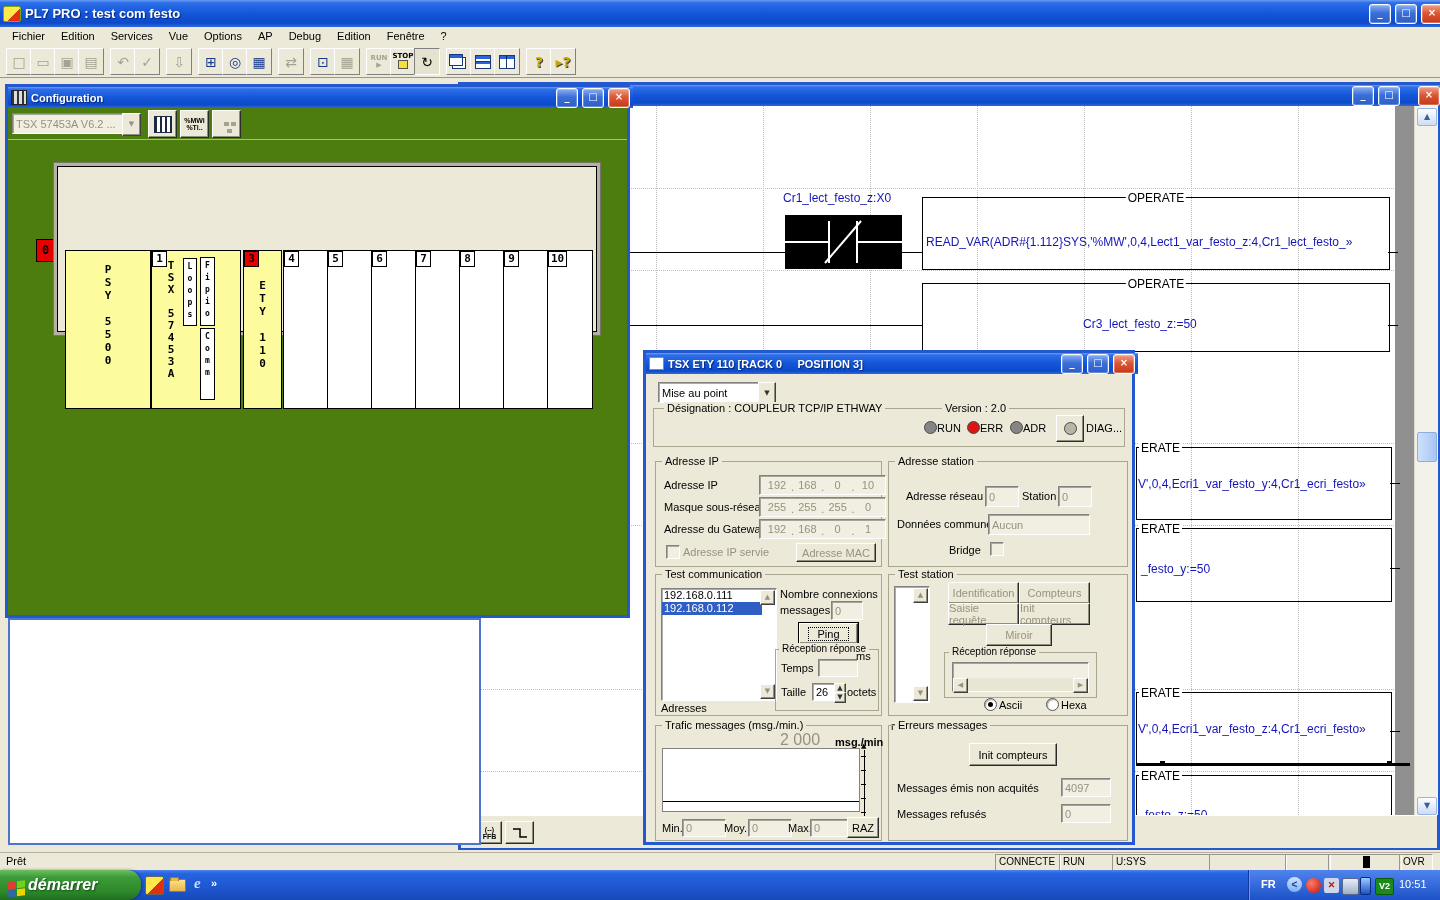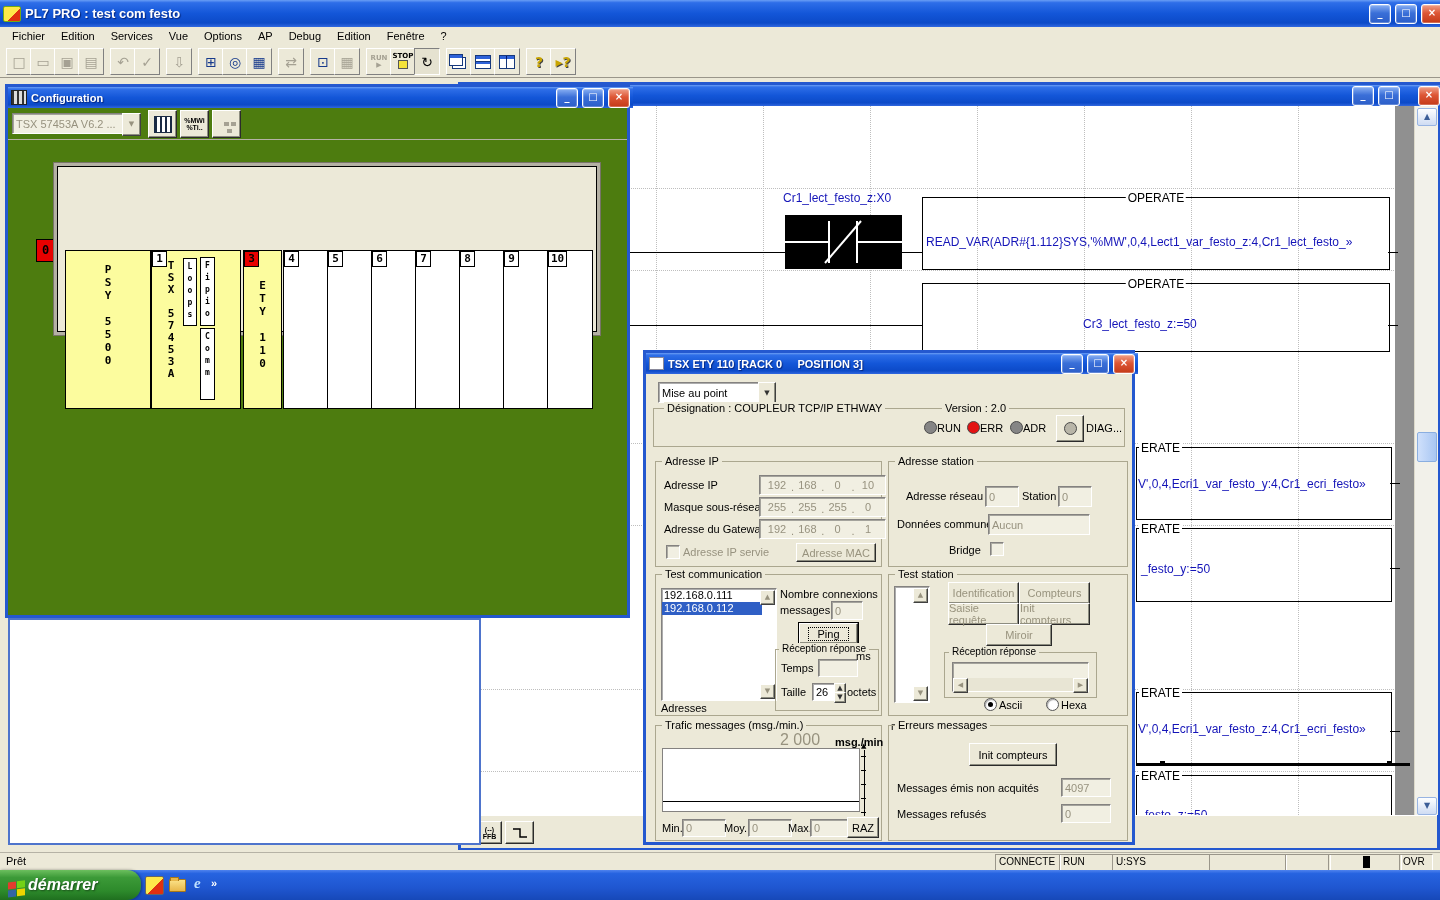--- a/index.html
+++ b/index.html
@@ -580,20 +580,30 @@
   <div class="abs" style="left:0;top:870px;width:1440px;height:30px;background:linear-gradient(180deg,#4f83ee 0%,#2663e0 12%,#1f56d0 60%,#1648b8 100%);z-index:7">
     <div class="abs" style="left:0;top:0;width:133px;height:30px;border-radius:0 14px 14px 0;background:linear-gradient(180deg,#6cbf5e 0%,#3c9a38 25%,#2d8a2b 70%,#1f6f1f 100%);display:flex;align-items:center;gap:6px;padding-left:8px;box-shadow:1px 0 3px rgba(0,0,0,.4)">
       <span style="width:8px;height:7px;background:#e33b2e;box-shadow:9px 0 #73d216,0 8px #3465a4,9px 8px #edd400;transform:skewY(-8deg);flex:none"></span>
       <span style="color:#fff;font-style:italic;font-weight:700;font-size:16px;text-shadow:1px 1px 2px #1a4a1a;padding-left:6px">démarrer</span>
     </div>
     <span class="trayic" style="left:145px;width:17px;height:17px;top:877px;position:absolute;background:linear-gradient(135deg,#ffe94a 55%,#e03010 55%);border:1px solid #666;top:6px"></span>
     <span class="fold" style="position:absolute;left:169px;top:9px"></span>
     <span style="position:absolute;left:194px;top:5px;color:#BFE0FF;font:italic 700 15px 'Liberation Serif',serif">e</span>
     <span style="position:absolute;left:211px;top:7px;color:#fff;font-weight:700">»</span>
 
+    <div class="abs" style="left:1248px;top:0;width:192px;height:30px;background:linear-gradient(180deg,#4f83ee,#1d52c8);border-left:1px solid #1038a0;box-shadow:inset 1px 0 0 #6a97f2">
+      <span style="position:absolute;left:12px;top:8px;color:#fff;font-weight:700">FR</span>
+      <span style="position:absolute;left:38px;top:7px;width:15px;height:15px;border-radius:50%;background:linear-gradient(180deg,#cfe2ff,#7fb0f5);color:#1a3c8c;font-weight:700;font-size:10px;text-align:center;line-height:15px">&lt;</span>
+      <span class="trayic" style="left:1303px;left:57px;top:8px;position:absolute;background:radial-gradient(circle at 35% 35%,#ff7a6a,#c01808);border-radius:50%"></span>
+      <span class="trayic" style="left:75px;top:8px;position:absolute;background:#cfd8e8;border-radius:2px;color:#c01000;font-size:9px;font-weight:700;text-align:center;line-height:14px">✕</span>
+      <span class="trayic" style="left:93px;top:8px;position:absolute;background:linear-gradient(180deg,#e8eef8,#9eb0c8);border:1px solid #54688a"></span>
+      <span class="trayic" style="left:111px;top:7px;position:absolute;width:9px;height:16px;background:linear-gradient(180deg,#9ecbff,#1a50c8);border:1px solid #0a2a78"></span>
+      <span class="trayic" style="left:126px;top:8px;position:absolute;width:17px;background:#1a8a1a;color:#fff;font-size:9px;font-weight:700;text-align:center;line-height:15px;border:1px solid #0a5a0a">V2</span>
+      <span style="position:absolute;left:150px;top:8px;color:#fff">10:51</span>
+    </div>
   </div>
 
 </div>
 
 <style>
   
   .ipf{justify-content:space-between;padding:0 6px}
   .oct,.octl{position:relative;width:22px;text-align:center}
   .oct::after{content:".";position:absolute;right:-6px;bottom:-2px;color:#97927F}
 </style>

